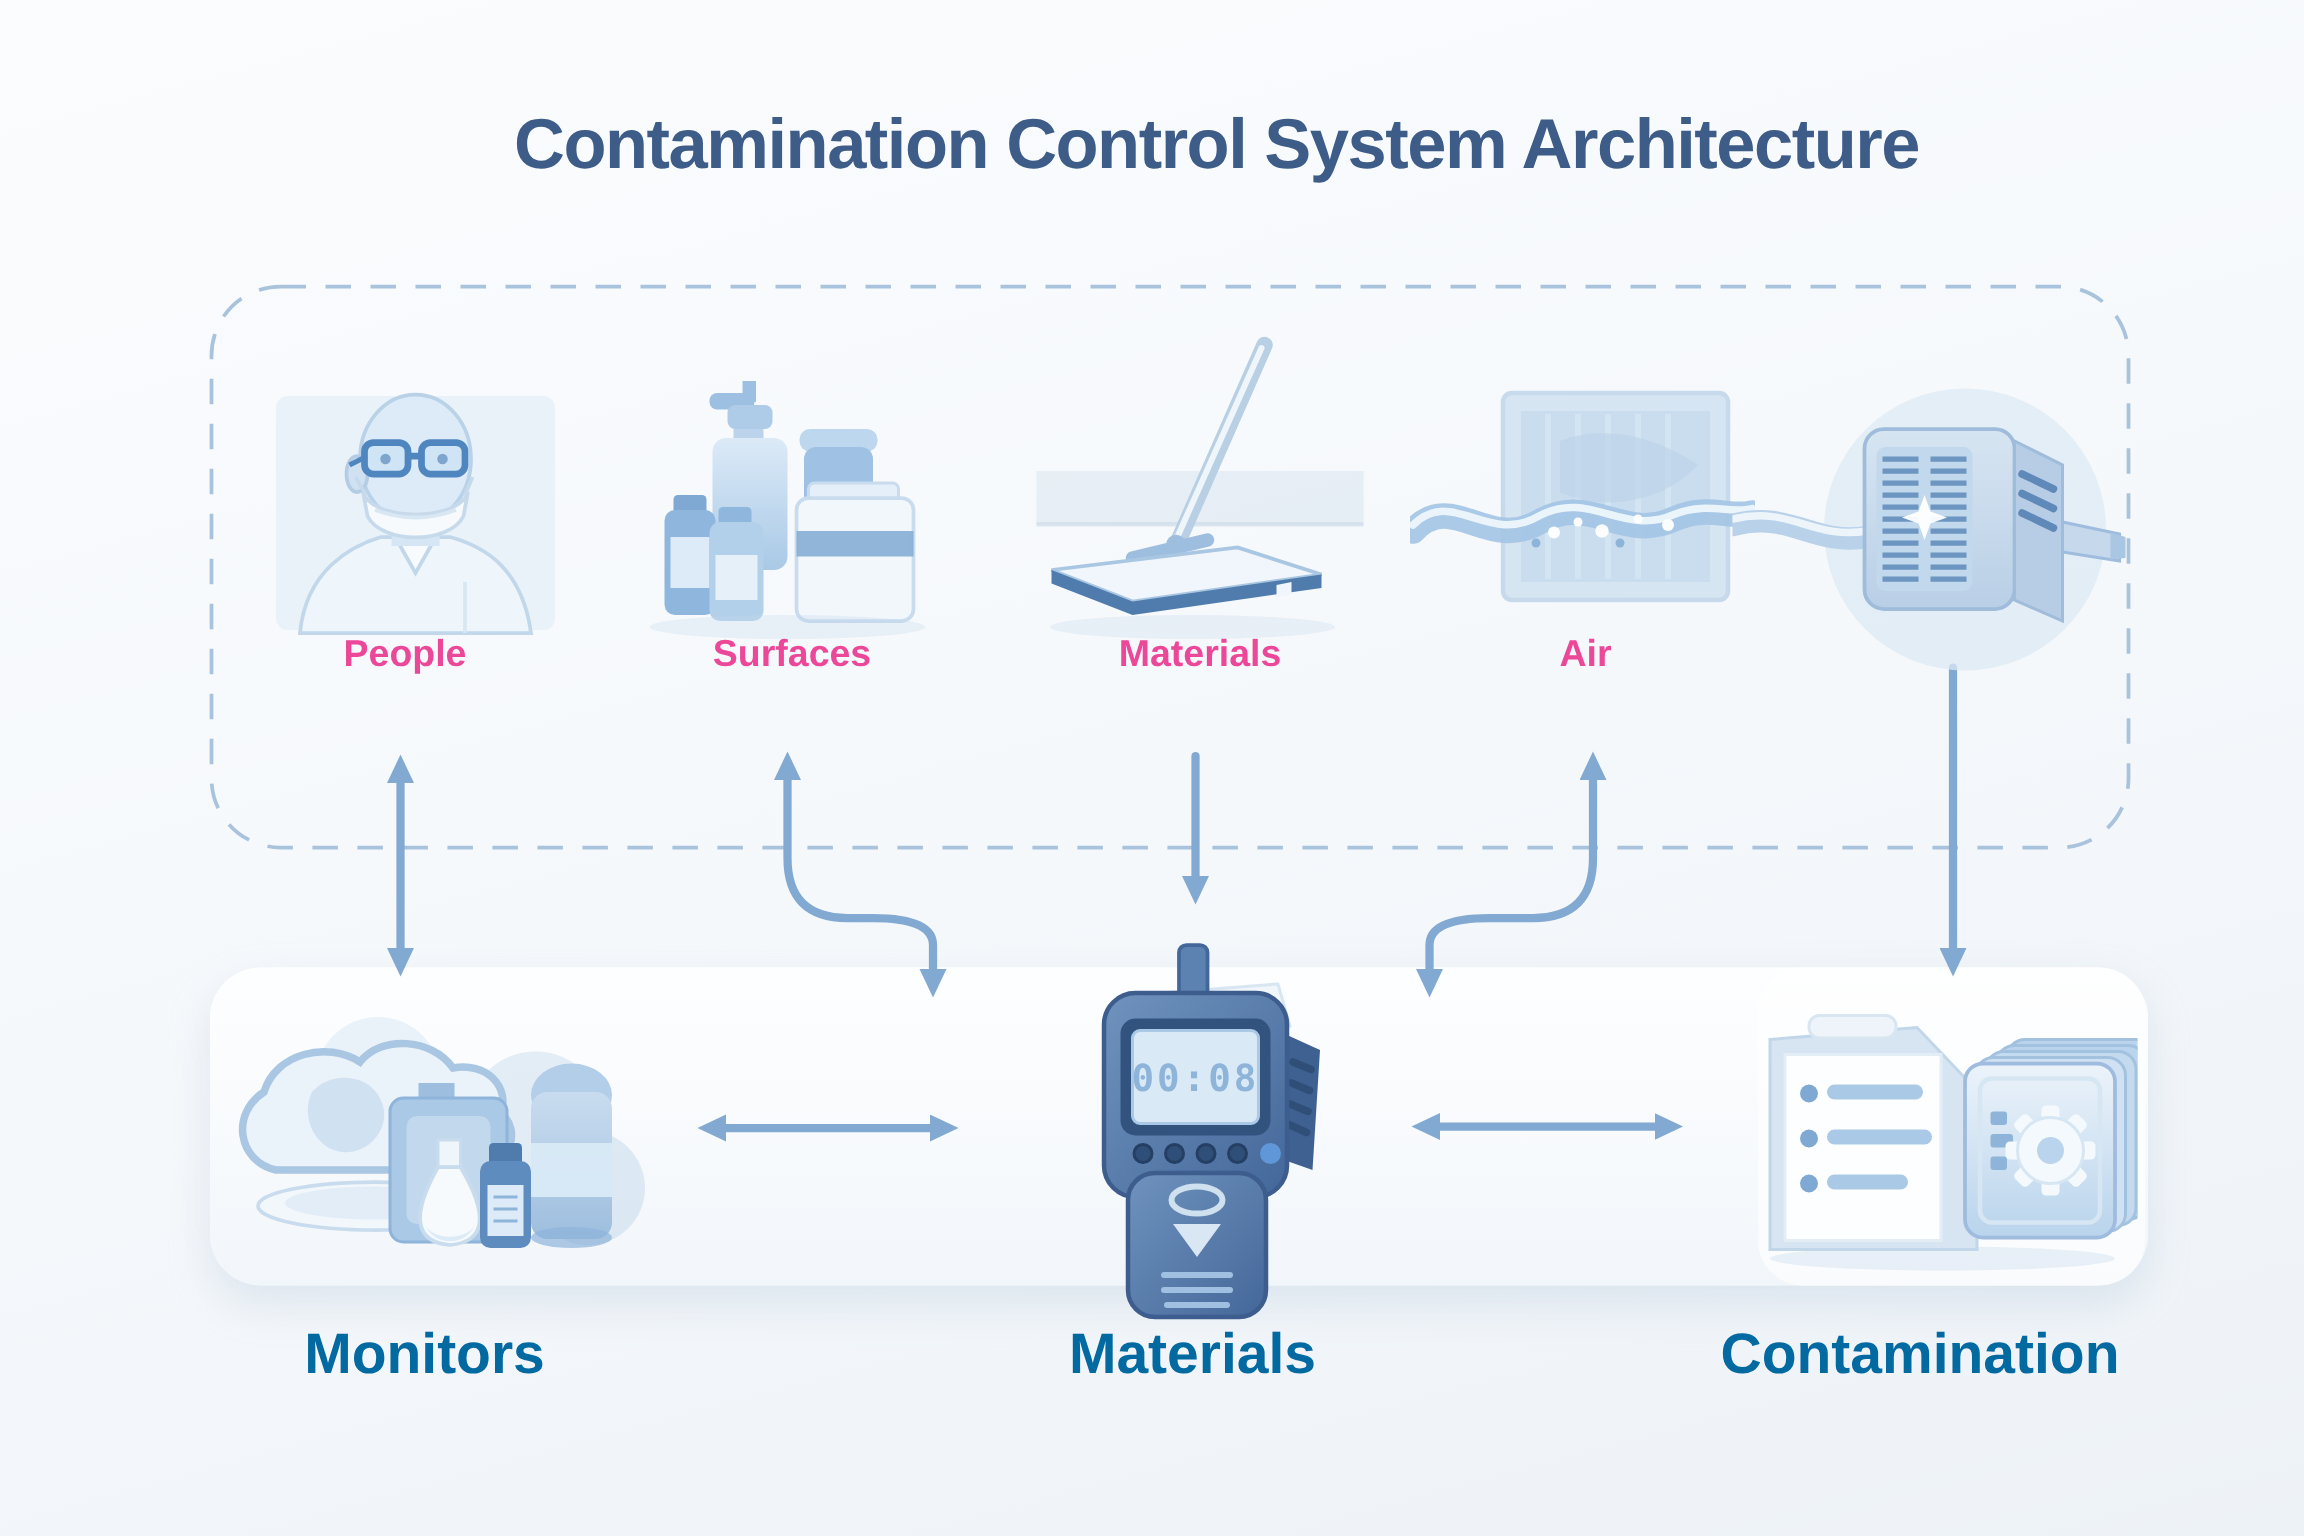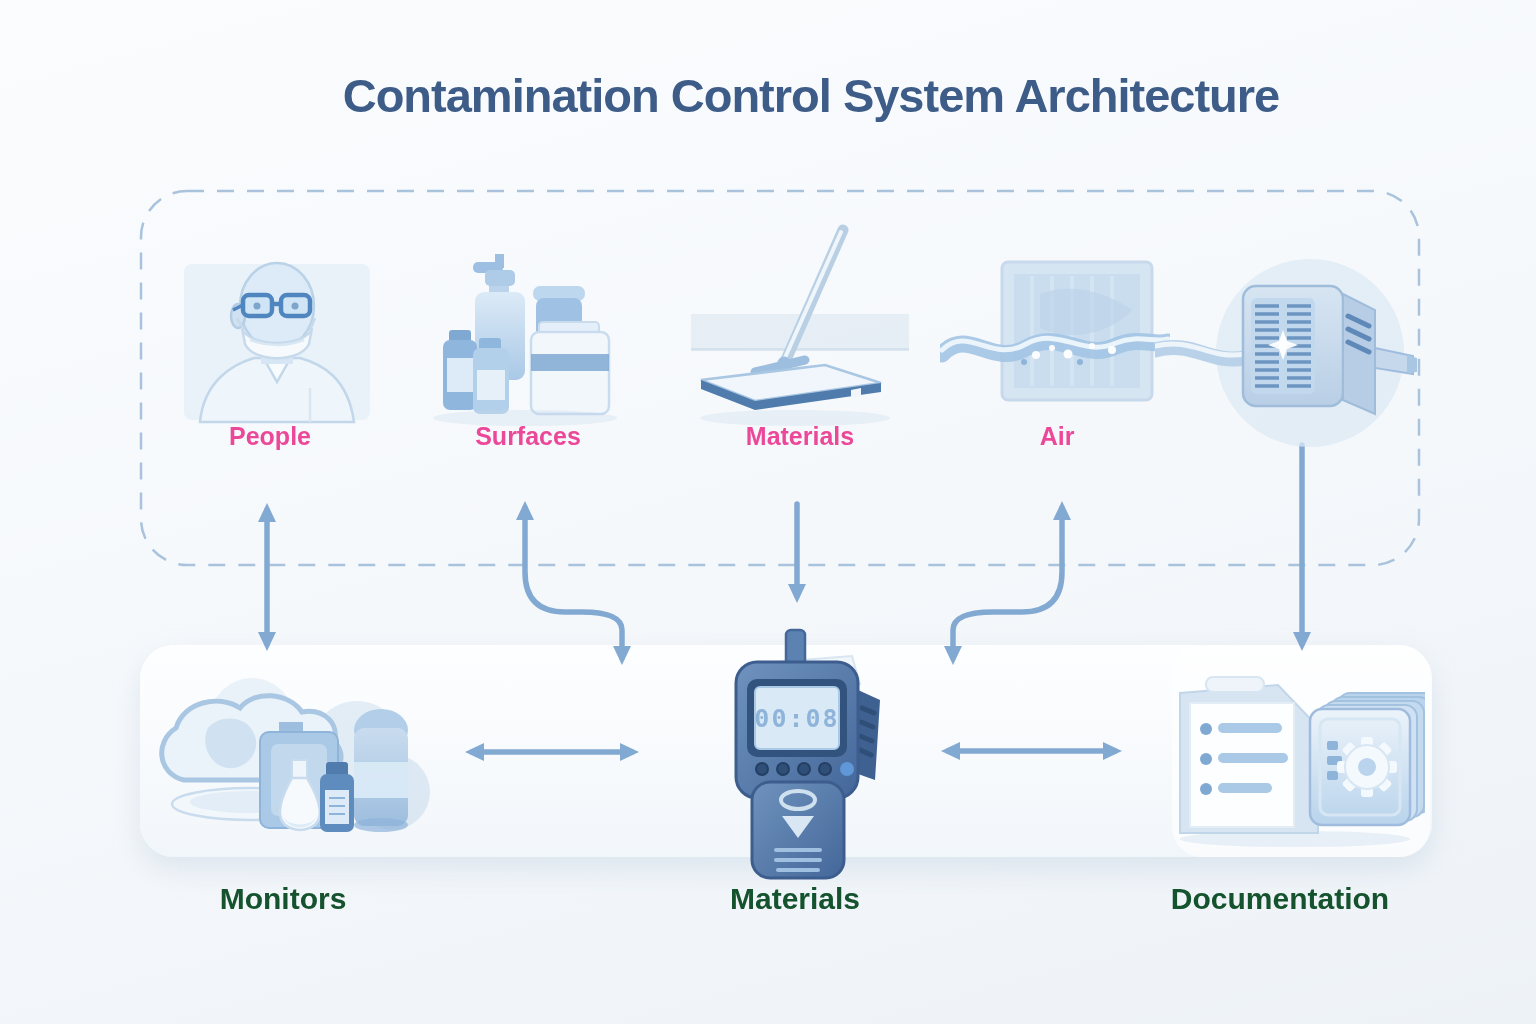--- a/index.html
+++ b/index.html
@@ -14,21 +14,21 @@
     position:absolute;top:68px;left:0;width:100%;box-sizing:border-box;
     padding-left:54px;text-align:center;
     font-size:47px;font-weight:700;letter-spacing:-1px;color:#3d5c87;margin-left:16px;
   }
   .top-label{
     position:absolute;top:422px;transform:translateX(-50%);
     font-size:25px;font-weight:600;color:#ec4899;white-space:nowrap;
   }
   .bottom-label{
     position:absolute;top:882px;transform:translateX(-50%);
-    font-size:30px;font-weight:600;color:#14532d;white-space:nowrap;
+    font-size:38px;font-weight:600;color:#0369a1;white-space:nowrap;
   }
   .bottom-panel{
     position:absolute;left:140px;top:645px;width:1292px;height:212px;
     border-radius:34px;
     background:linear-gradient(180deg,#fdfeff 0%,#f6f9fc 70%,#f1f6fa 100%);
     box-shadow:0 12px 28px rgba(160,185,210,.28), inset 0 1px 0 #ffffff;
   }
   .doc-card{
     position:absolute;left:1172px;top:645px;width:258px;height:212px;
     border-radius:30px;background:rgba(255,255,255,.6);
@@ -326,15 +326,15 @@
     </svg>
   </div>
 
   <div class="top-label" style="left:270px;">People</div>
   <div class="top-label" style="left:528px;">Surfaces</div>
   <div class="top-label" style="left:800px;">Materials</div>
   <div class="top-label" style="left:1057px;">Air</div>
 
   <div class="bottom-label" style="left:283px;">Monitors</div>
   <div class="bottom-label" style="left:795px;">Materials</div>
-  <div class="bottom-label" style="left:1280px;">Documentation</div>
+  <div class="bottom-label" style="left:1280px;">Contamination</div>
 
 </div>
 
 </body></html>

